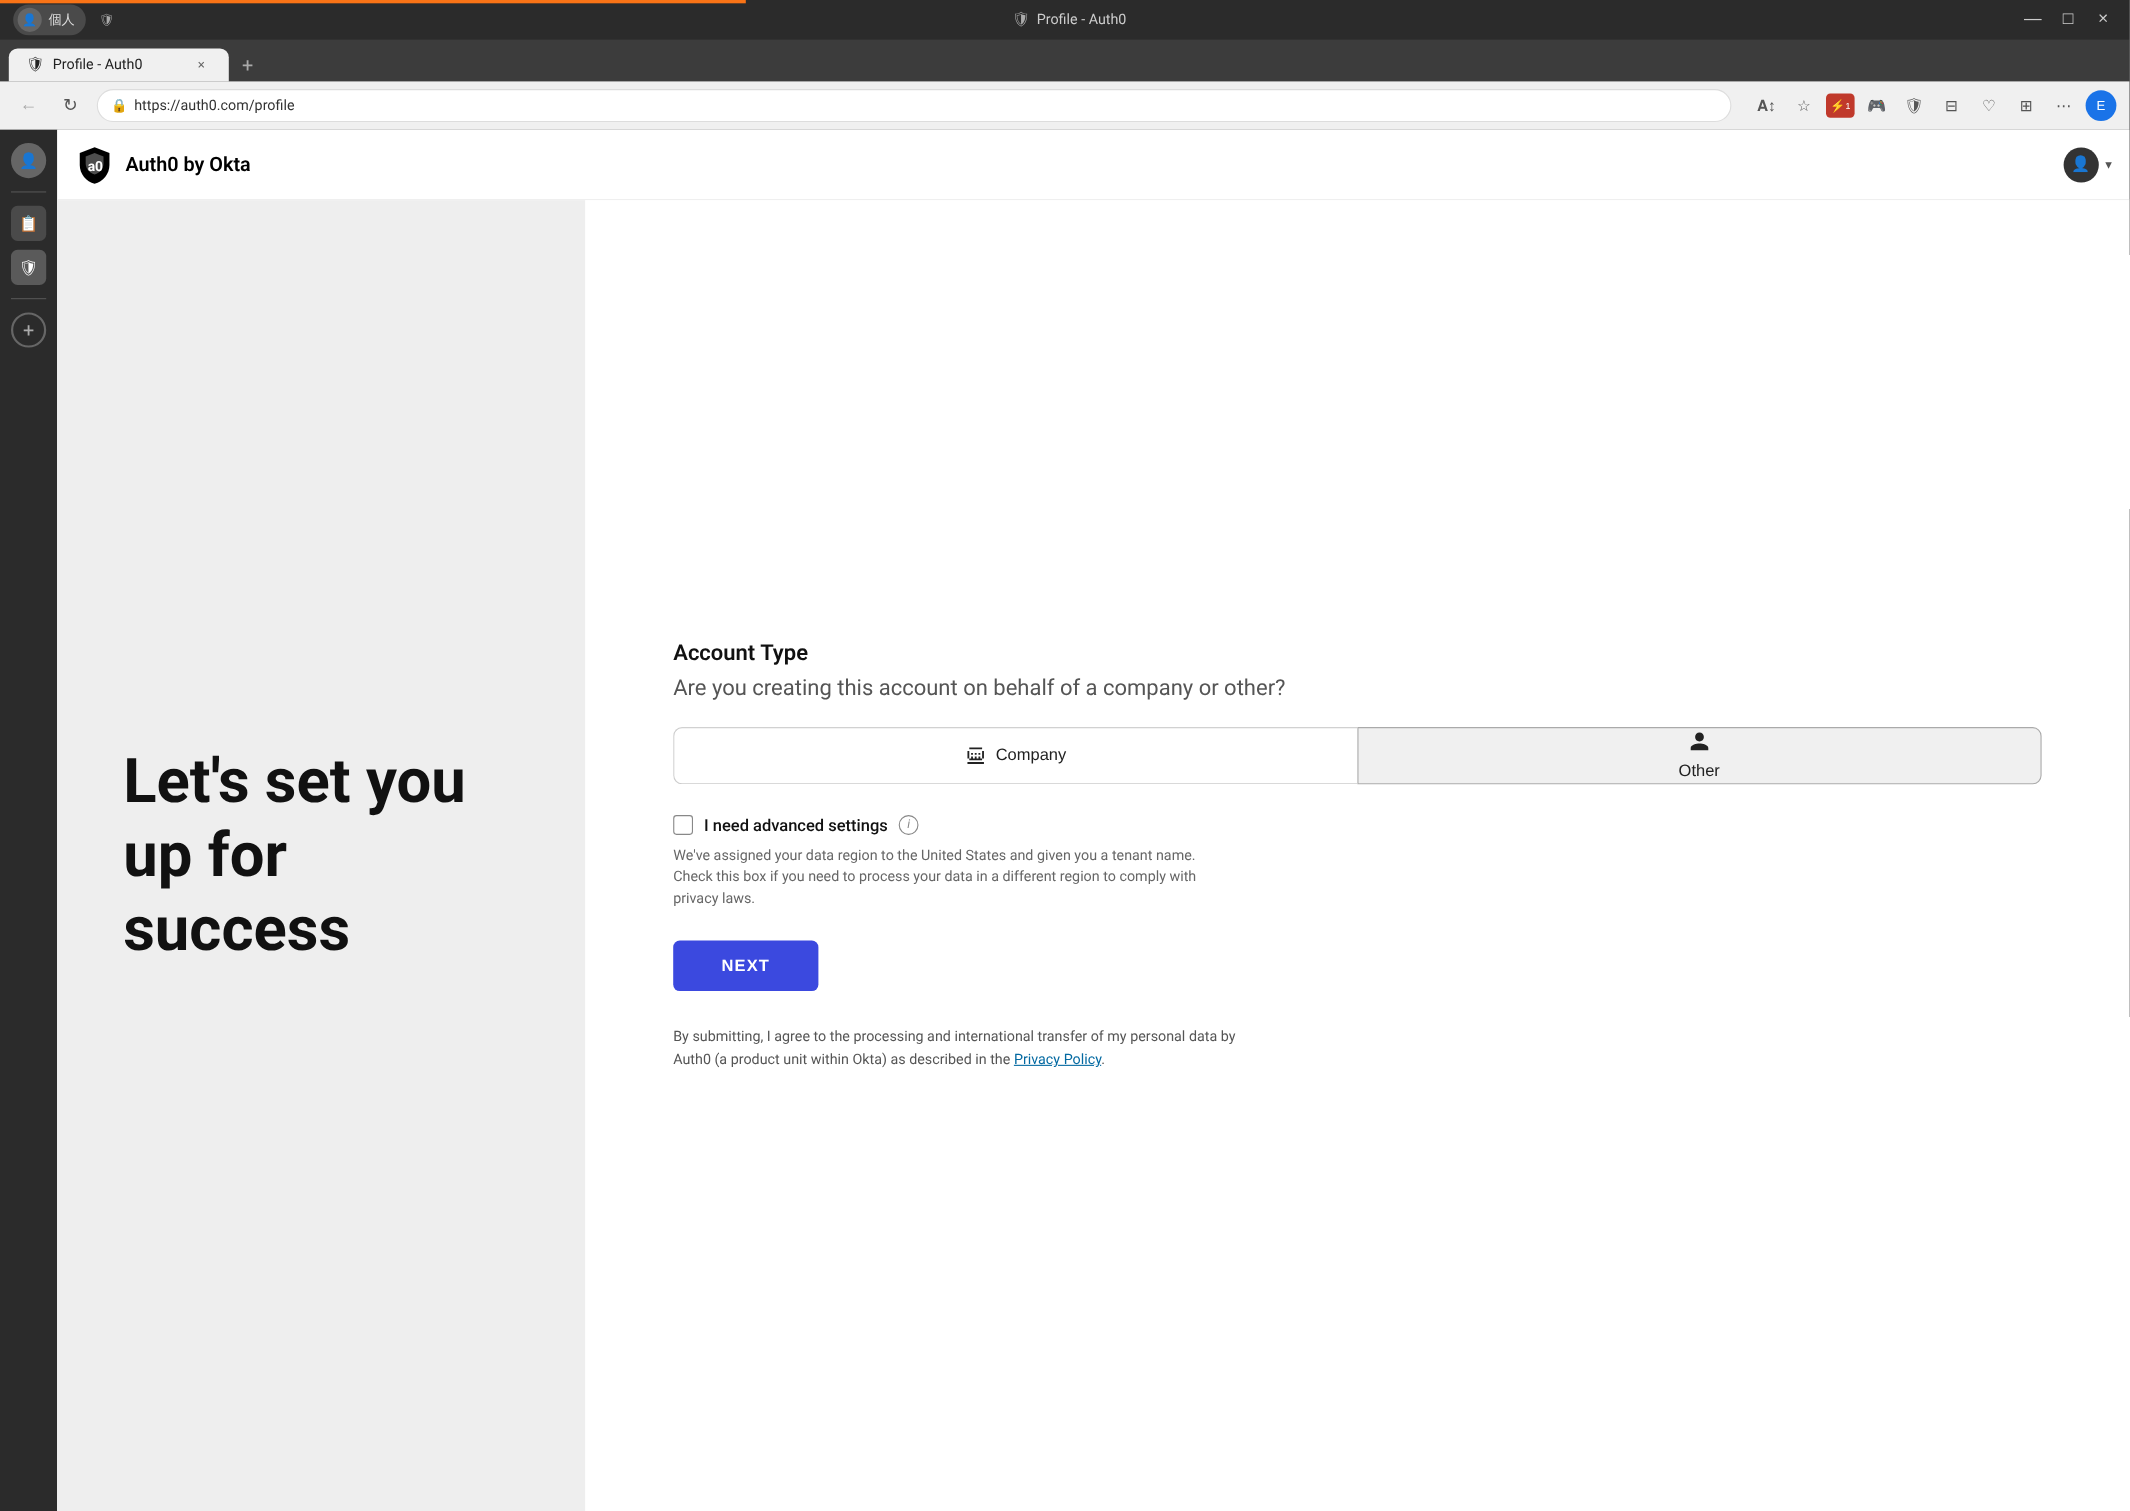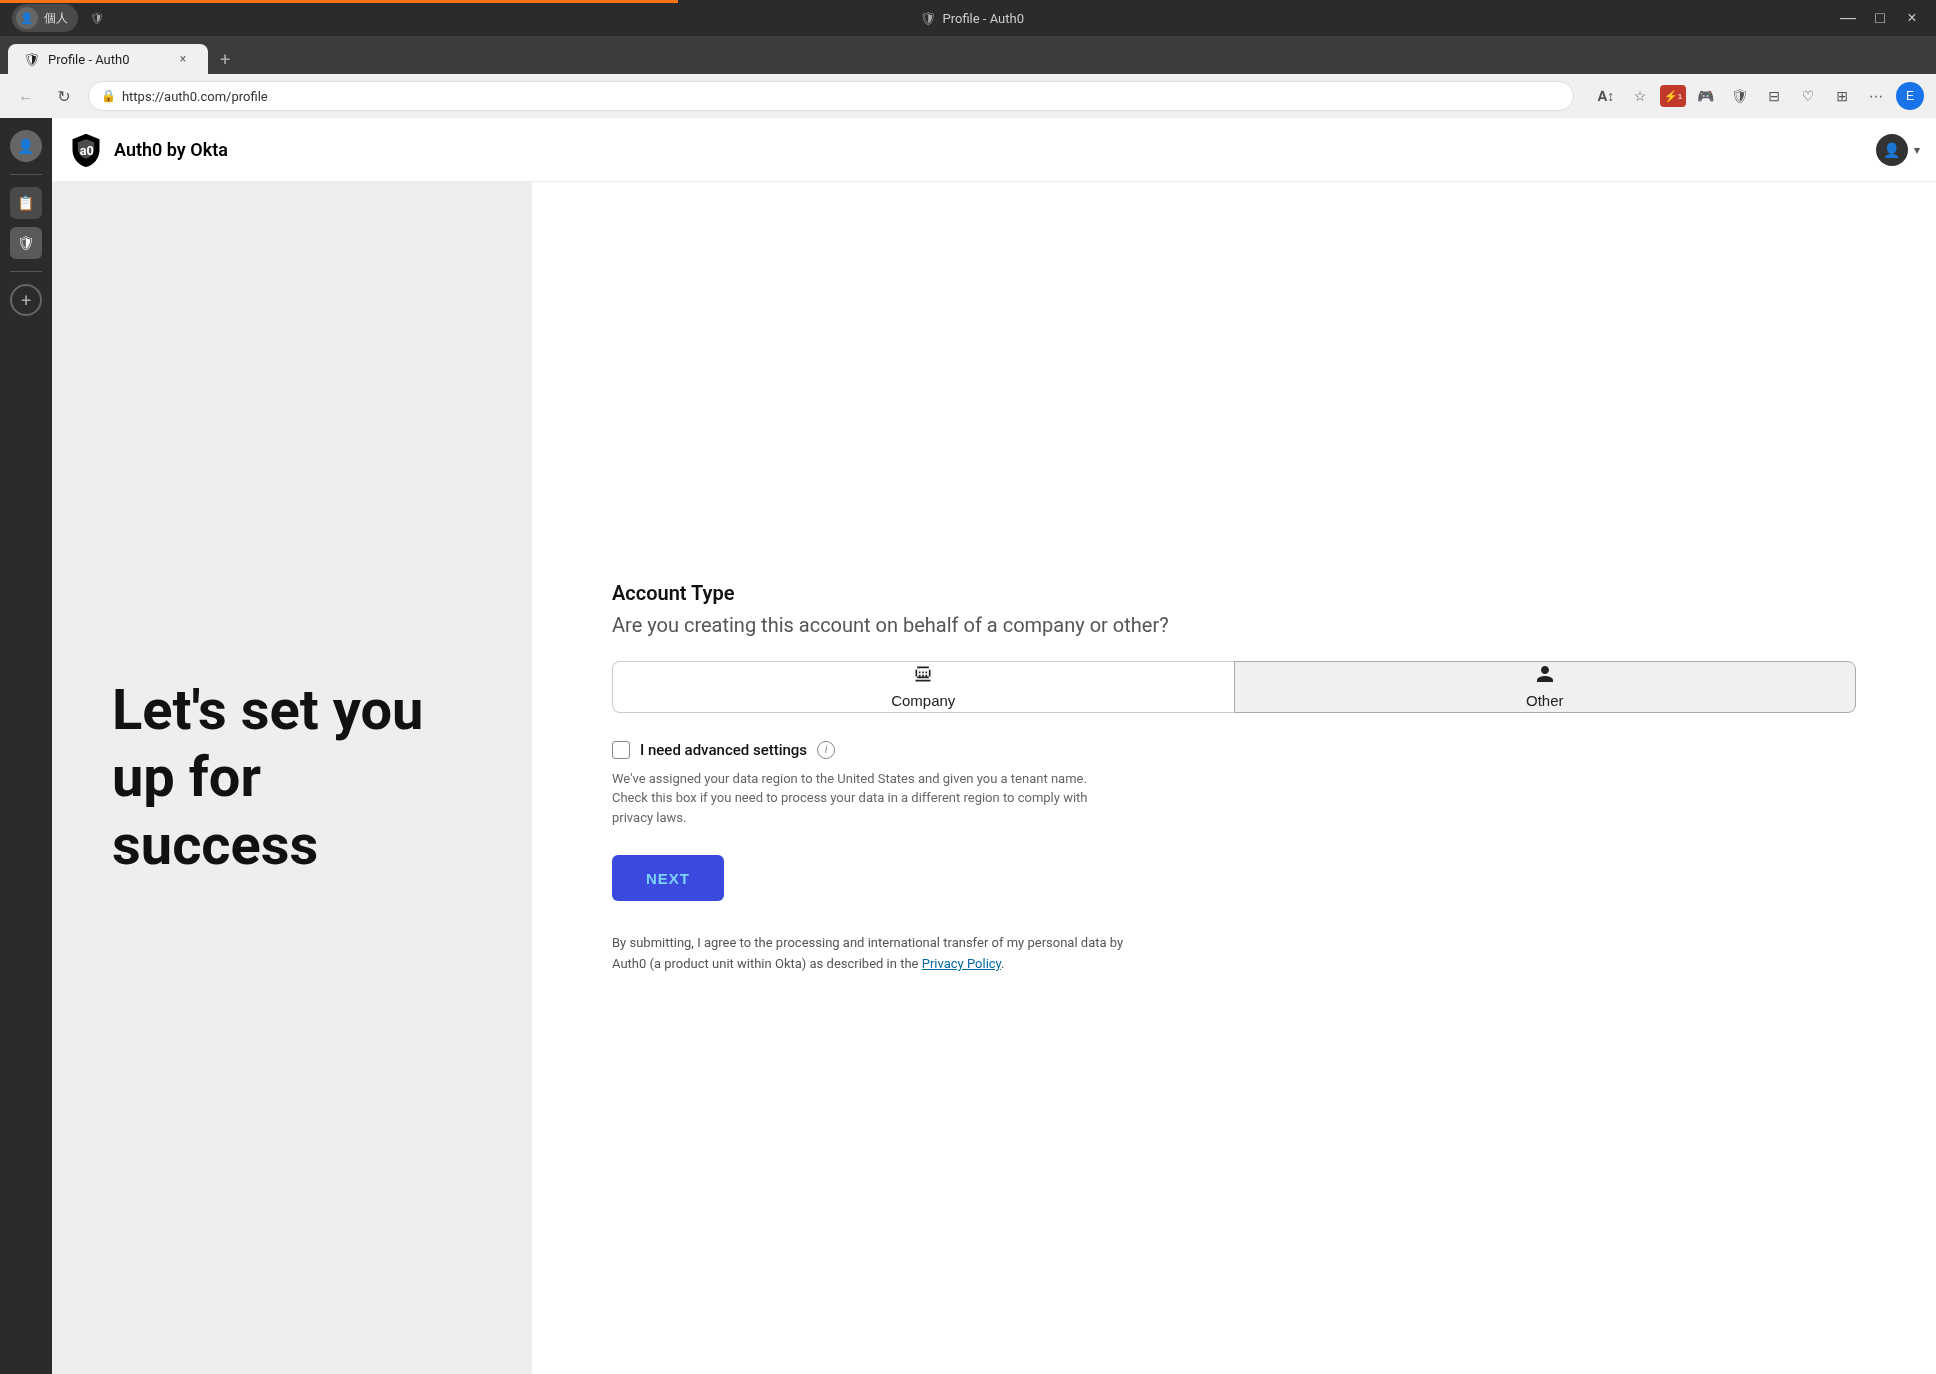--- a/index.html
+++ b/index.html
@@ -285,21 +285,20 @@
       justify-content: center;
       gap: 8px;
       font-size: 15px;
       font-weight: 500;
       color: #222;
       cursor: pointer;
     }
     .acct-btn:first-child {
       border-radius: 8px 0 0 8px;
       border-right: none;
-      flex-direction: column;
     }
     .acct-btn:last-child {
       border-radius: 0 8px 8px 0;
     }
     .acct-btn.selected {
       background: #f0f0f0;
       border-color: #aaa;
       flex-direction: column;
     }
 
@@ -340,24 +339,24 @@
     .adv-desc {
       font-size: 13px;
       color: #666;
       line-height: 1.5;
       margin-bottom: 28px;
       max-width: 500px;
     }
 
     
     .next-btn {
-      width: 112px;
+      width: 132px;
       height: 46px;
       background: #3B49DF;
-      color: #7dd3fc;
+      color: #ffffff;
       border: none;
       border-radius: 6px;
       font-size: 15px;
       font-weight: 600;
       letter-spacing: 1px;
       cursor: pointer;
       margin-bottom: 32px;
     }
 
     

